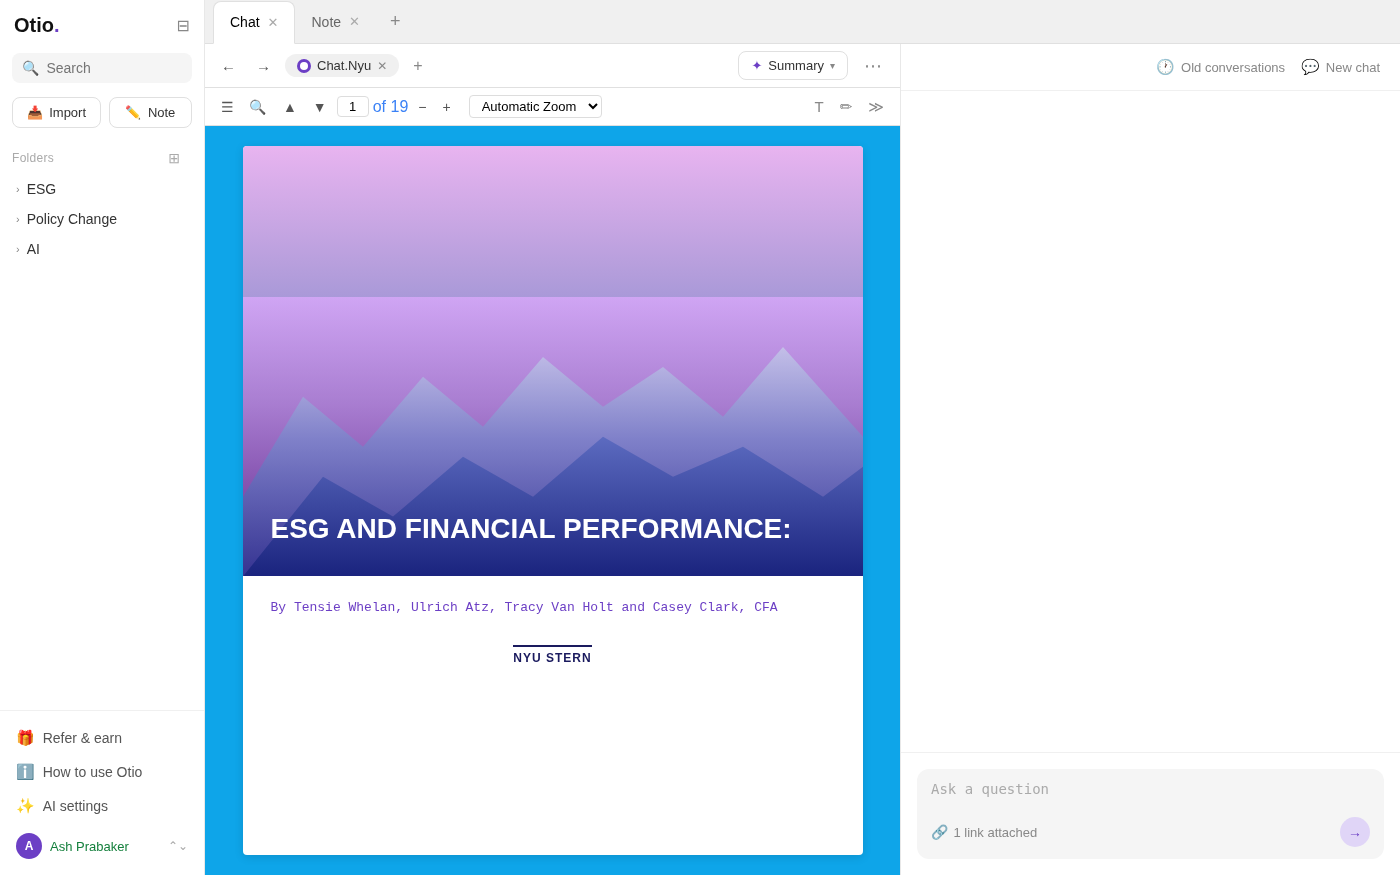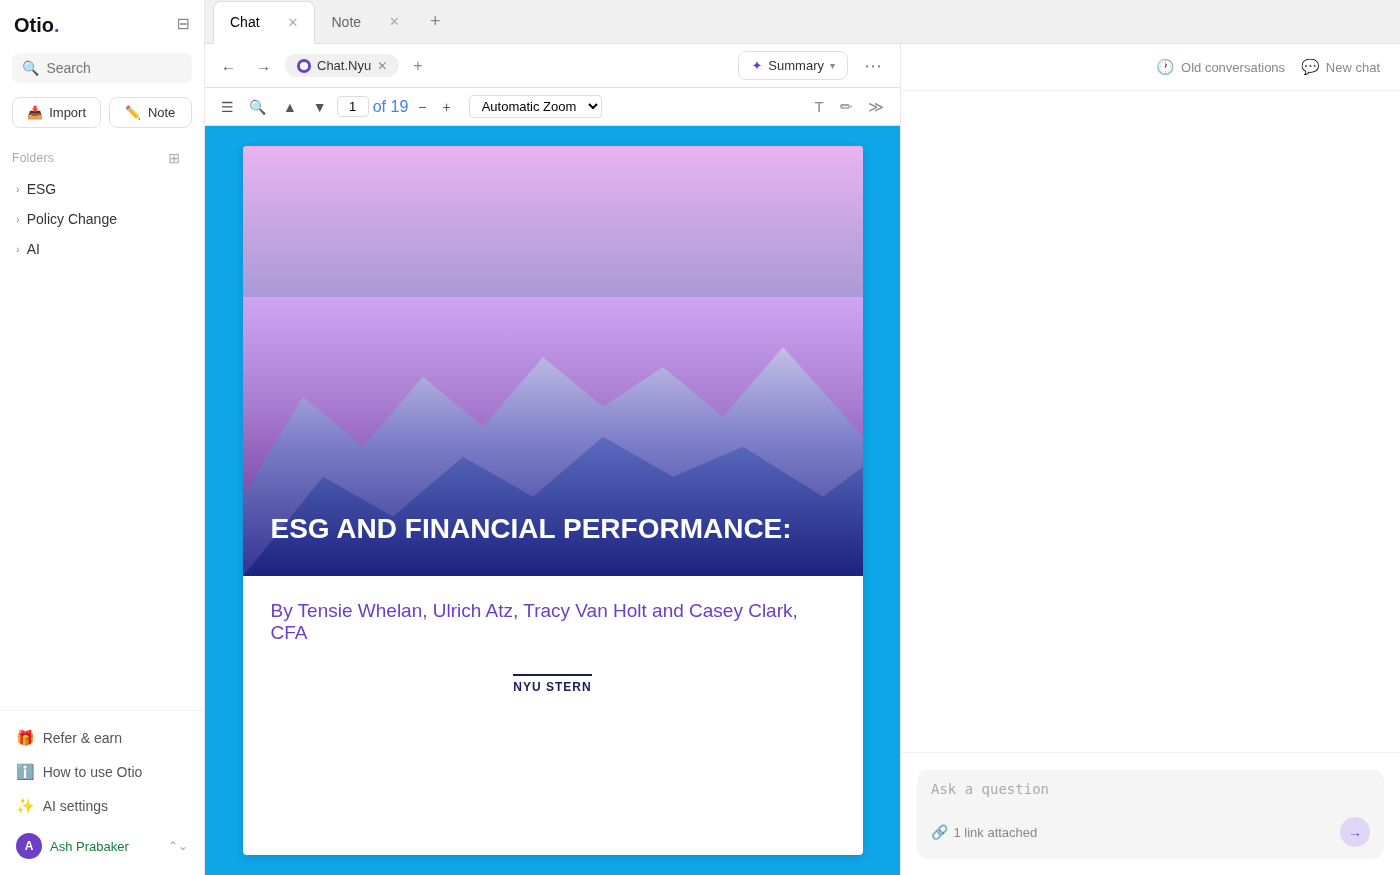--- a/index.html
+++ b/index.html
@@ -9,21 +9,21 @@
     .sidebar {
       width: 205px;
       min-width: 205px;
       background: #fff;
       border-right: 1px solid #e8e8e8;
       display: flex;
       flex-direction: column;
       height: 100%;
     }
     .sidebar-logo {
-      display: flex; justify-content: space-between;
+      display: flex; align-items: center; justify-content: space-between;
       padding: 14px 14px 10px 14px;
     }
     .logo-text { font-size: 20px; font-weight: 700; color: #111; }
     .logo-text span { color: #6c3fc5; }
     .sidebar-toggle { cursor: pointer; color: #888; font-size: 16px; }
     .sidebar-search {
       margin: 6px 12px 10px 12px;
       display: flex; align-items: center;
       background: #f5f5f5; border-radius: 8px; padding: 7px 10px;
       gap: 7px;
@@ -80,21 +80,21 @@
     }
 
     
     .tab-bar {
       display: flex; align-items: center;
       background: #f0f0f0; border-bottom: 1px solid #e0e0e0;
       padding: 0 8px;
       height: 44px;
     }
     .tab {
-      display: flex; align-items: center; gap: 24px;
+      display: flex; align-items: center; gap: 4px;
       padding: 8px 16px; border-radius: 8px 8px 0 0;
       font-size: 14px; cursor: pointer; position: relative;
       height: 100%;
     }
     .tab.active {
       background: #fff; border: 1px solid #e0e0e0; border-bottom: 1px solid #fff;
       margin-bottom: -1px; z-index: 2;
     }
     .tab.inactive { color: #666; }
     .tab-close { color: #aaa; font-size: 13px; cursor: pointer; margin-left: 4px; }
@@ -184,21 +184,21 @@
       align-items: flex-end;
     }
     .pdf-cover-title {
       position: absolute; bottom: 30px; left: 28px; right: 28px;
       color: #fff; font-size: 28px; font-weight: 800; line-height: 1.2; z-index: 2;
     }
     .pdf-body { padding: 24px 28px; }
     .pdf-subtitle {
       font-size: 15px; font-weight: 700; color: #222; line-height: 1.5; margin-bottom: 14px;
     }
-    .pdf-authors { font-size: 19px; color: #6c3fc5; }
+    .pdf-authors { font-size: 13px; color: #6c3fc5; font-family: Liberation Mono, monospace; }
     .pdf-footer-logo {
       display: flex; align-items: center; justify-content: center;
       padding: 10px 0;
     }
 
     
     .chat-panel {
       width: 500px;
       min-width: 500px;
       background: #fff;

